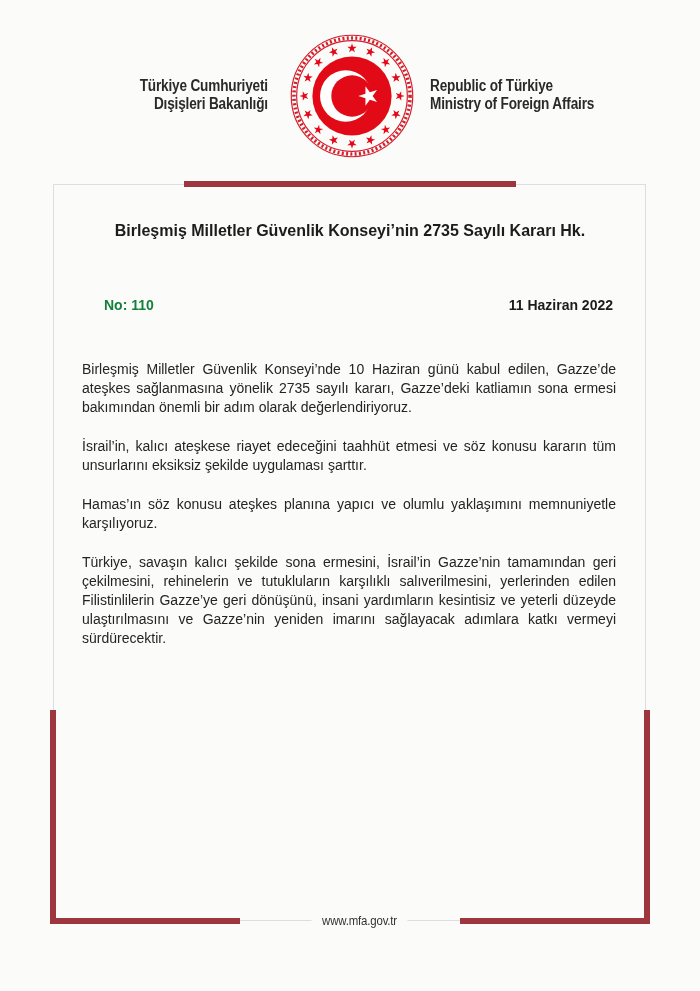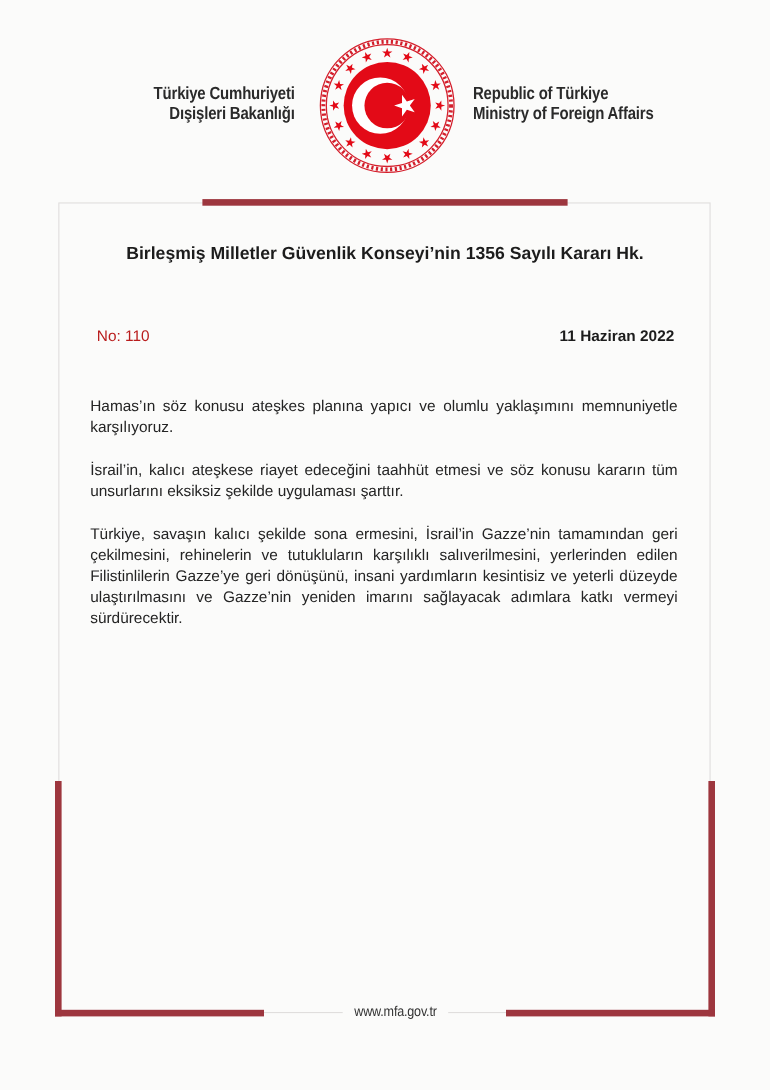--- a/index.html
+++ b/index.html
@@ -46,22 +46,22 @@
   .accent.right-vert { left: 644px; top: 710px; width: 6px;  height: 214px; }
   .accent.bottom-left  { left: 50px;  top: 918px; width: 190px; height: 6px; }
   .accent.bottom-right { left: 460px; top: 918px; width: 190px; height: 6px; }
 
   
   .doc-title {
     position: absolute; left: 60px; right: 60px; top: 222px;
     text-align: center; font-size: 16px; font-weight: bold; color: #1c1c1c;
   }
   .doc-meta-no {
-    position: absolute; left: 88px; top: 297px;
-    font-size: 14px; font-weight: normal; color: #b91c1c;
+    position: absolute; left: 104px; top: 297px;
+    font-size: 14px; font-weight: bold; color: #15803d;
   }
   .doc-meta-date {
     position: absolute; right: 87px; top: 297px;
     font-size: 14px; font-weight: bold; color: #1c1c1c;
   }
   .doc-body {
     position: absolute; left: 82px; top: 360px; width: 534px;
     font-size: 14px; line-height: 19px; text-align: justify; color: #242424;
   }
   .doc-body p { margin: 0 0 20px 0; }
@@ -132,27 +132,28 @@
     </div>
   </div>
 
   <div class="content-frame"></div>
   <div class="accent top-bar"></div>
   <div class="accent left-vert"></div>
   <div class="accent right-vert"></div>
   <div class="accent bottom-left"></div>
   <div class="accent bottom-right"></div>
 
-  <div class="doc-title">Birleşmiş Milletler Güvenlik Konseyi’nin 1356 Sayılı Kararı Hk.</div>
+  <div class="doc-title">Birleşmiş Milletler Güvenlik Konseyi’nin 2735 Sayılı Kararı Hk.</div>
   <div class="doc-meta-no">No: 110</div>
   <div class="doc-meta-date">11 Haziran 2022</div>
 
   <div class="doc-body">
+    <p>Birleşmiş Milletler Güvenlik Konseyi’nde 10 Haziran günü kabul edilen, Gazze’de ateşkes sağlanmasına yönelik 2735 sayılı kararı, Gazze’deki katliamın sona ermesi bakımından önemli bir adım olarak değerlendiriyoruz.</p>
+    <p>İsrail’in, kalıcı ateşkese riayet edeceğini taahhüt etmesi ve söz konusu kararın tüm unsurlarını eksiksiz şekilde uygulaması şarttır.</p>
     <p>Hamas’ın söz konusu ateşkes planına yapıcı ve olumlu yaklaşımını memnuniyetle karşılıyoruz.</p>
-    <p>İsrail’in, kalıcı ateşkese riayet edeceğini taahhüt etmesi ve söz konusu kararın tüm unsurlarını eksiksiz şekilde uygulaması şarttır.</p>
     <p>Türkiye, savaşın kalıcı şekilde sona ermesini, İsrail’in Gazze’nin tamamından geri çekilmesini, rehinelerin ve tutukluların karşılıklı salıverilmesini, yerlerinden edilen Filistinlilerin Gazze’ye geri dönüşünü, insani yardımların kesintisiz ve yeterli düzeyde ulaştırılmasını ve Gazze’nin yeniden imarını sağlayacak adımlara katkı vermeyi sürdürecektir.</p>
   </div>
 
   <div class="footer-url">
     <span>www.mfa.gov.tr</span>
   </div>
 
 </div>
 
 </body></html>

